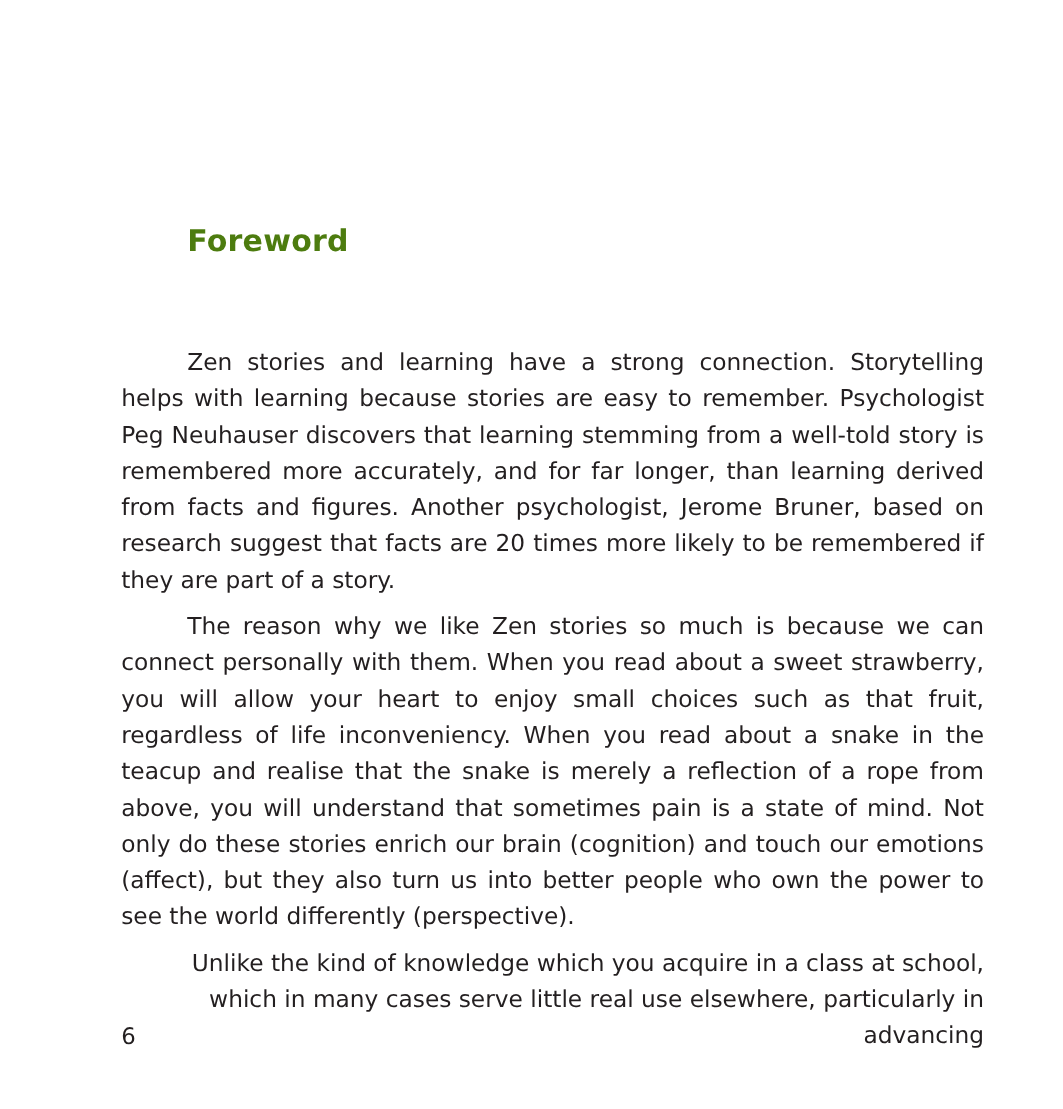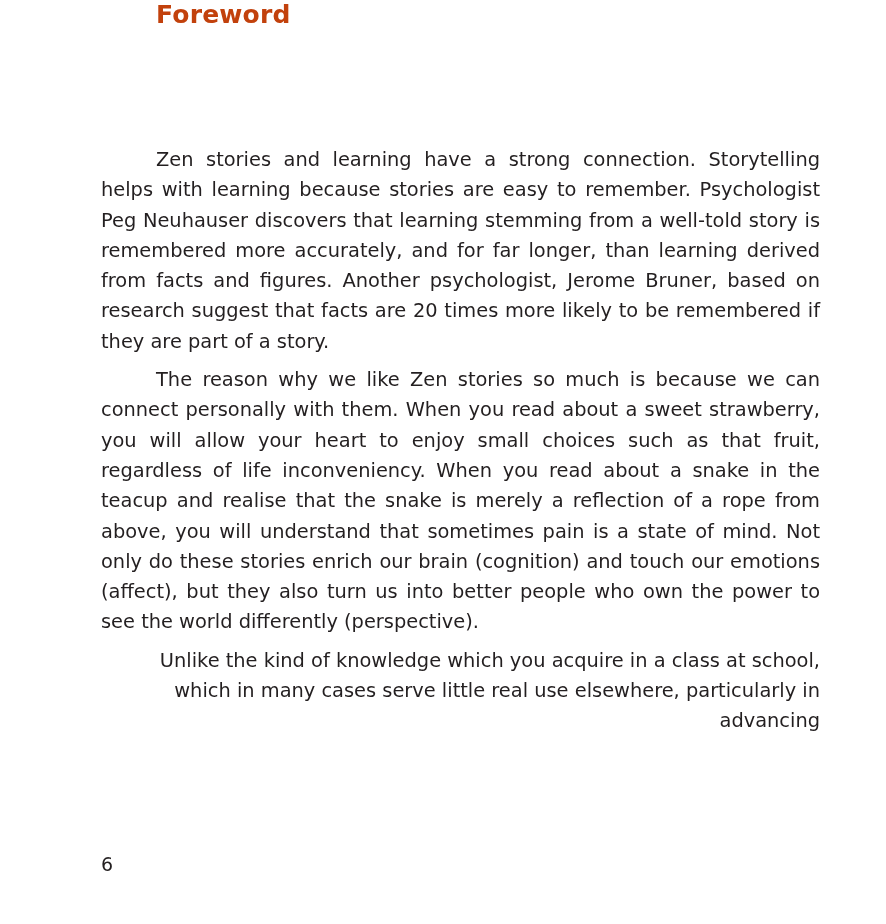--- a/index.html
+++ b/index.html
@@ -24,35 +24,36 @@
   .content {
     position: absolute;
     left: 101px;
     top: 0;
     width: 719px;
   }
   .chapter-title {
     font-size: 25px;
     font-weight: bold;
     letter-spacing: 0.2px;
-    color: #c2410c;
+    color: #4d7c0f;
     margin: 0;
+    padding-top: 186px;
     margin-left: 55px;
   }
   .body-text {
     margin: 0;
     font-size: 19.4px;
     line-height: 30.3px;
     text-align: justify;
     text-justify: inter-word;
     color: #231f20;
     hyphens: none;
   }
   .para-first {
-    margin-top: 116px;
+    margin-top: 72px;
     text-indent: 55px;
   }
   .para-next {
     margin-top: 8px;
     text-indent: 55px;
   }
   .para-last {
     margin-top: 8px;
     text-indent: 55px;
     text-align: right;

